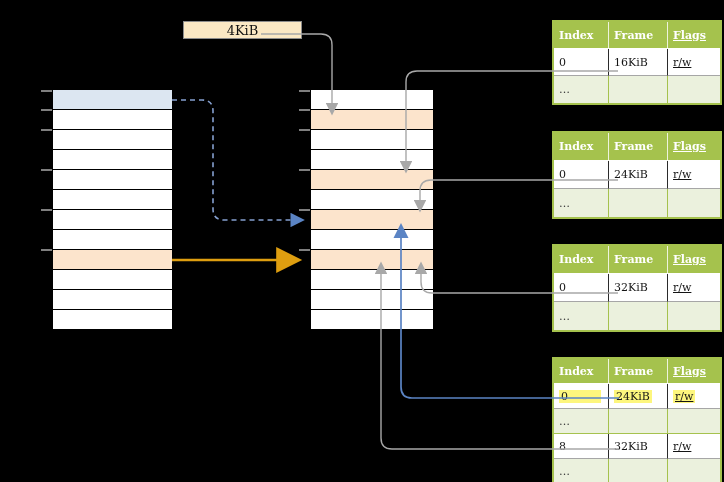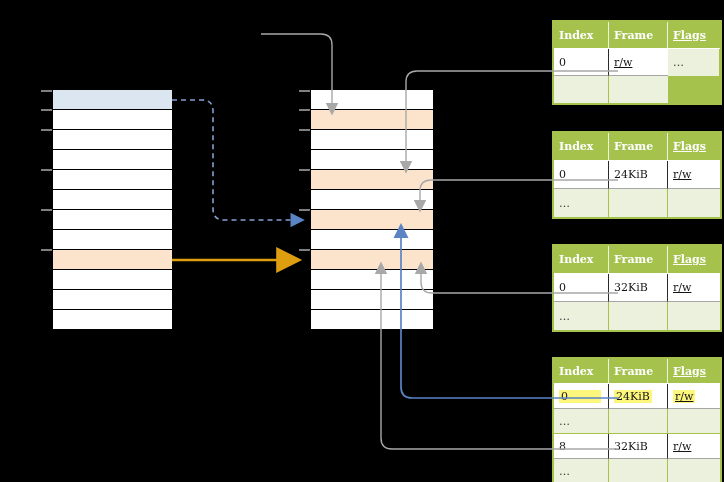--- a/index.html
+++ b/index.html
@@ -45,20 +45,23 @@
   .tick{stroke:var(--tick-gray);stroke-width:2;}
   .mk-gray{fill:var(--gray-line);}
   .mk-blue{fill:var(--blue-line);}
   .mk-orange{fill:var(--orange-arrow);}
 </style>
 </head>
 <body>
 
 <div id="stage">
 
+  <div id="size-box">
+    <span>4KiB</span>
+  </div>
 
   <div id="virtual-col" class="memcol">
       <div class="mrow" style="background: var(--row-blue);"></div>
       <div class="mrow" style="background: var(--row-white);"></div>
       <div class="mrow" style="background: var(--row-white);"></div>
       <div class="mrow" style="background: var(--row-white);"></div>
       <div class="mrow" style="background: var(--row-white);"></div>
       <div class="mrow" style="background: var(--row-white);"></div>
       <div class="mrow" style="background: var(--row-white);"></div>
       <div class="mrow" style="background: var(--row-white);"></div>
@@ -81,20 +84,21 @@
       <div class="mrow" style="background: var(--row-white);"></div>
       <div class="mrow" style="background: var(--row-white);"></div>
     </div>
 
   <div id="tables">
       <div class="ptable" style="top: 20px; grid-auto-rows: 27px;">
         <div class="cell th">Index</div>
         <div class="cell th">Frame</div>
         <div class="cell th lc">Flags</div>
         <div class="cell w">0</div>
+        <div class="cell w">16KiB</div>
         <div class="cell w lc">r/w</div>
         <div class="cell g lr">…</div>
         <div class="cell g lr"></div>
         <div class="cell g lc lr"></div>
       </div>
       <div class="ptable" style="top: 131px; grid-auto-rows: 28px;">
         <div class="cell th">Index</div>
         <div class="cell th">Frame</div>
         <div class="cell th lc">Flags</div>
         <div class="cell w">0</div>

